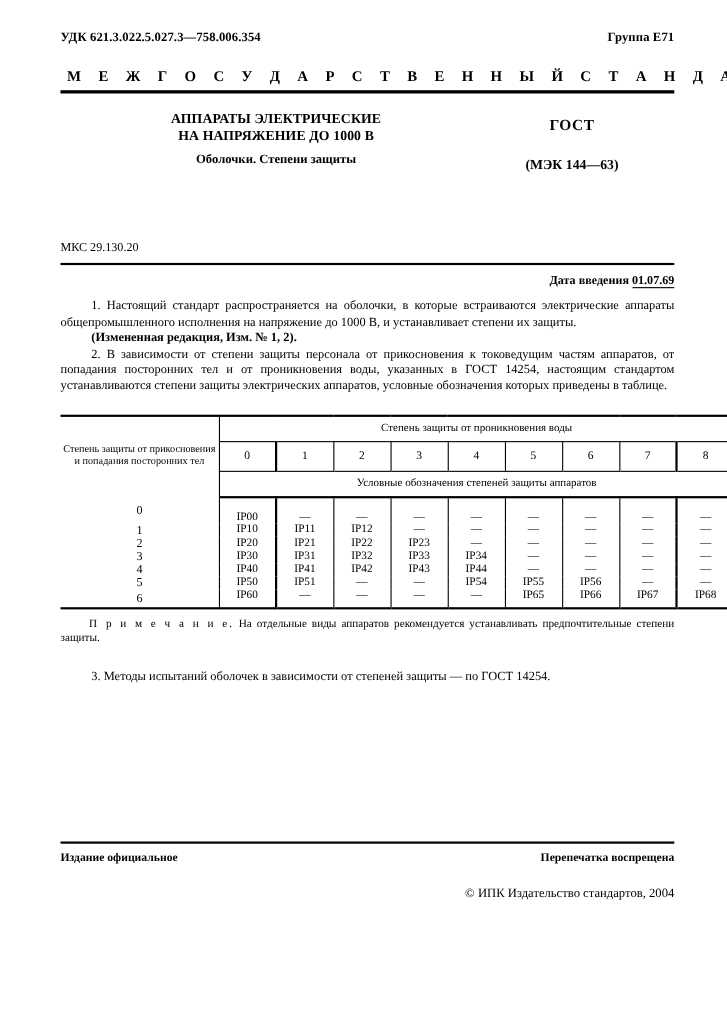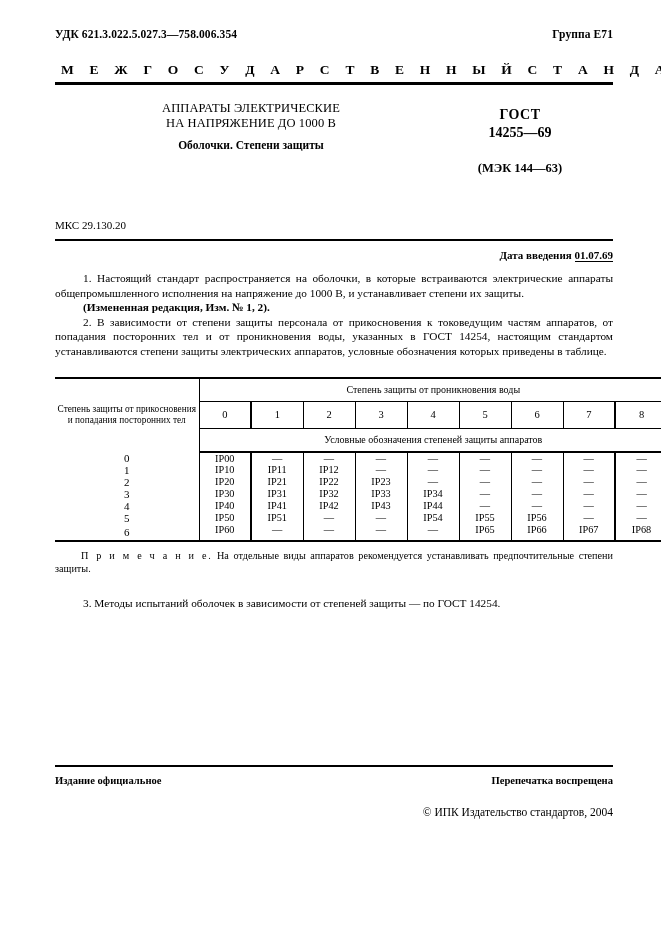--- a/index.html
+++ b/index.html
@@ -59,21 +59,21 @@
     position: relative;
     margin-top: 16px;
     min-height: 108px;
   }
   .title-left {
     width: 380px;
     text-align: center;
     margin-left: 6px;
   }
   .title-main {
-    font-weight: normal;
+    font-weight: bold;
     font-size: 12.5px;
     line-height: 15px;
     letter-spacing: 0.1px;
   }
   .title-sub {
     font-weight: bold;
     font-size: 11.5px;
     margin-top: 8px;
   }
   .title-en {
@@ -165,21 +165,21 @@
   .sym-span {
     font-size: 10px;
     height: 22px;
   }
   .data-cell {
     font-size: 10.3px;
     font-weight: bold;
     height: 11.7px;
     line-height: 11.7px;
   }
-  .data-cell.first-row { padding-top: 0; }
+  .data-cell.first-row { padding-top: 12px; }
   .data-cell.last-row  { padding-bottom: 4px; }
   .rowhead {
     font-weight: normal;
     font-size: 11px;
   }
 
   
   .note {
     margin-top: 7px;
     font-size: 10.2px;
@@ -238,21 +238,20 @@
   <div class="title-block">
     <div class="title-left">
       <div class="title-main">
         <div>АППАРАТЫ ЭЛЕКТРИЧЕСКИЕ</div>
         <div>НА НАПРЯЖЕНИЕ ДО 1000 В</div>
       </div>
       <div class="title-sub">Оболочки. Степени защиты</div>
     </div>
     <div class="title-right">
       <div class="gost-word">ГОСТ</div>
-      <div class="gost-num">14255—69</div>
       <div class="gost-iec">(МЭК 144—63)</div>
     </div>
   </div>
 
   <div class="mks">МКС 29.130.20</div>
   <div class="thin-rule"></div>
   <div class="intro-date">
     <span>Дата введения</span>
     <span class="dateval">01.07.69</span>
   </div>

